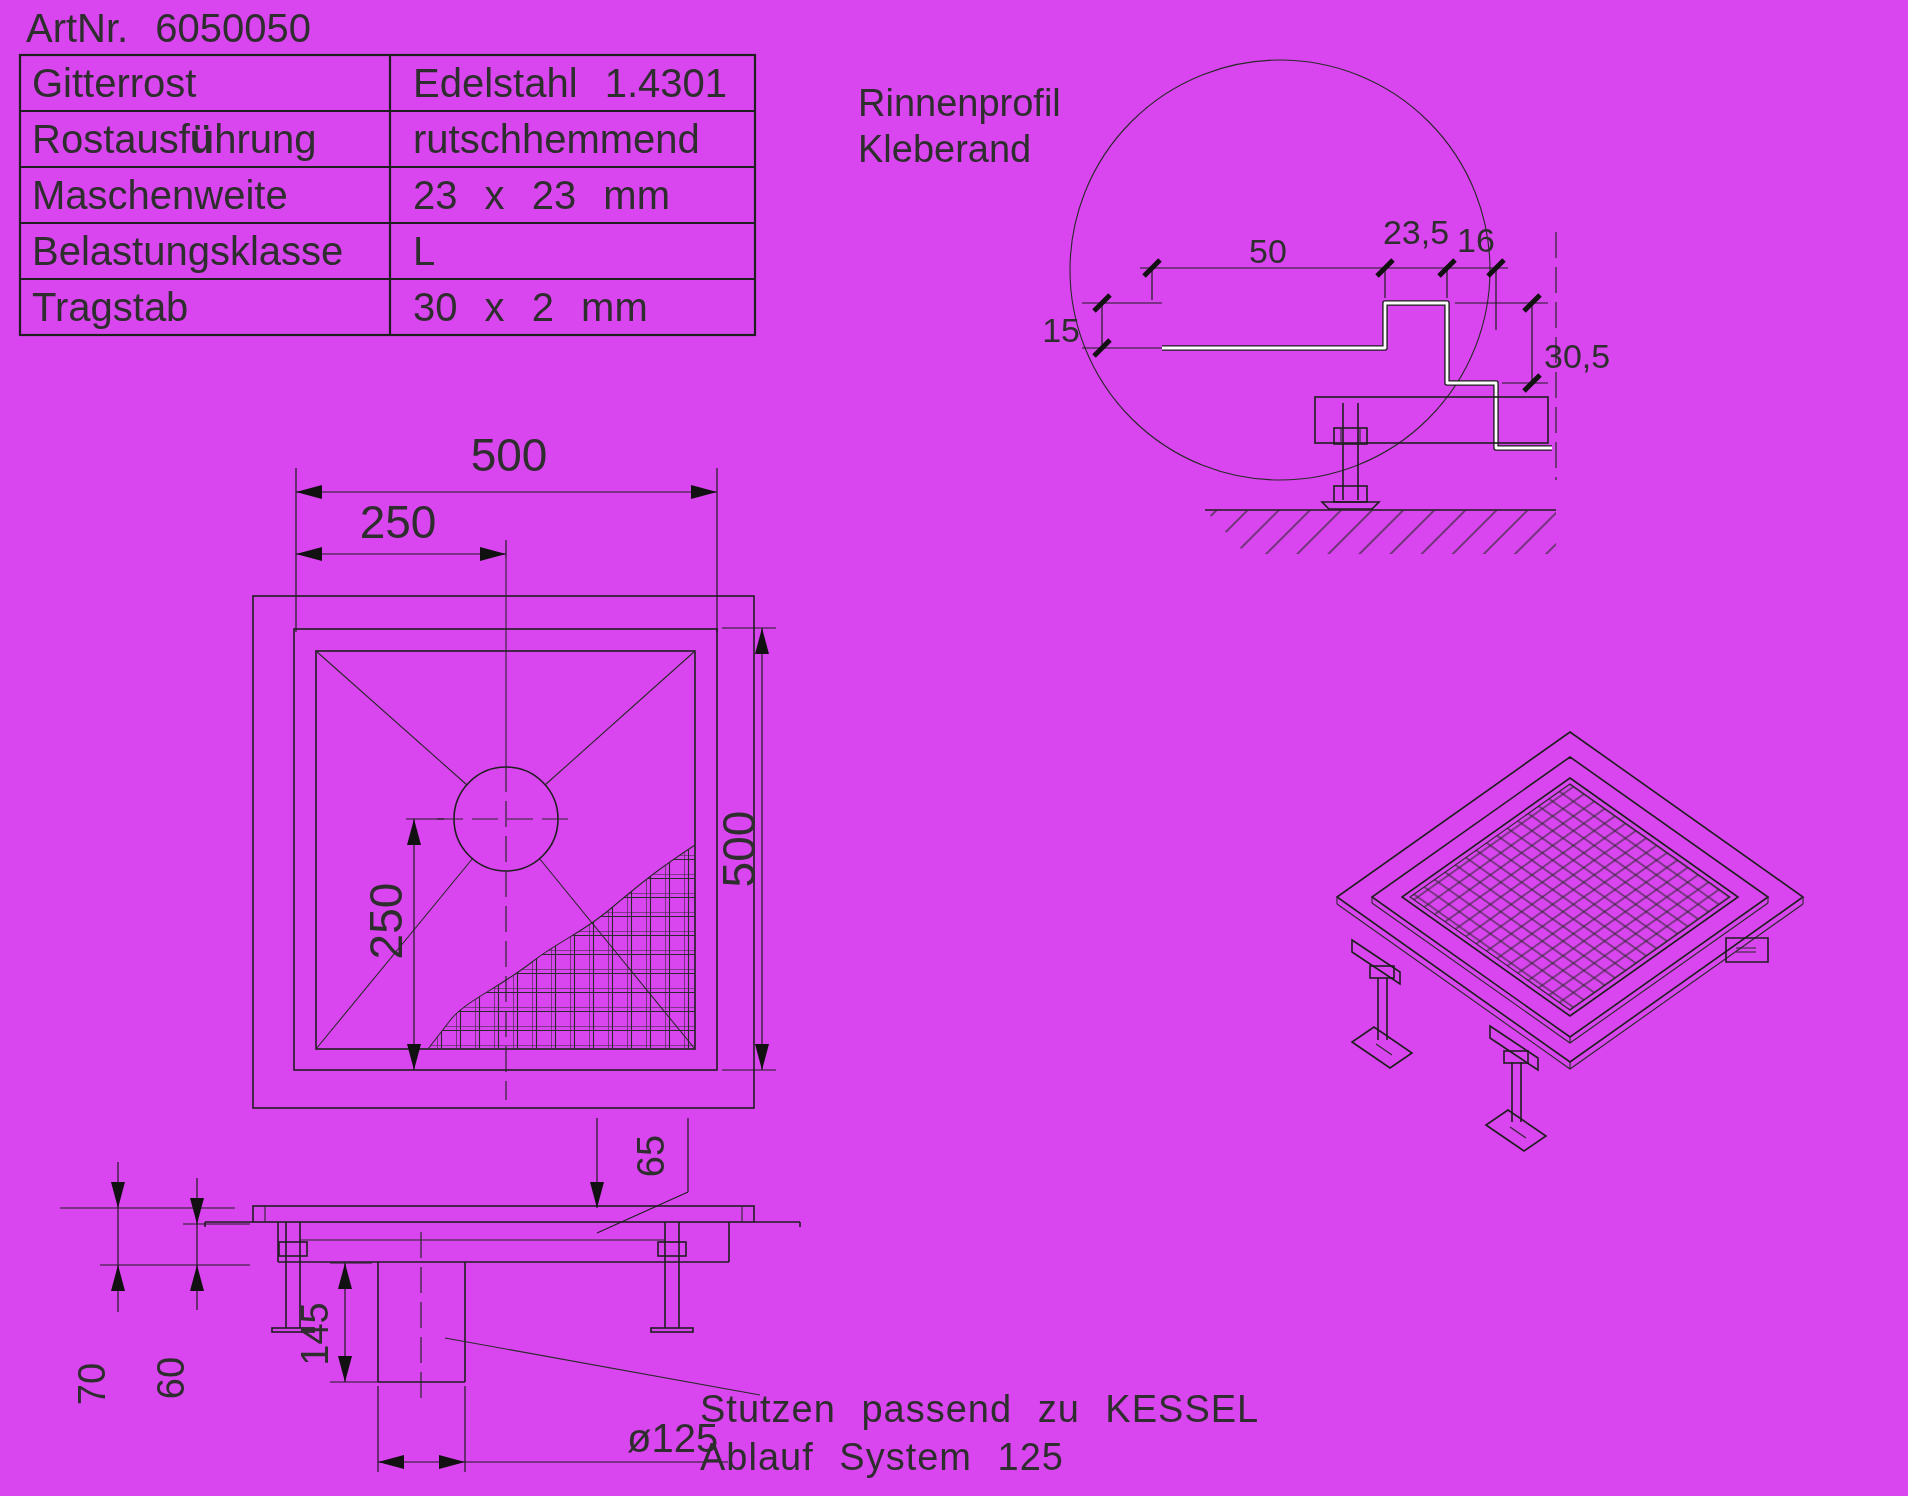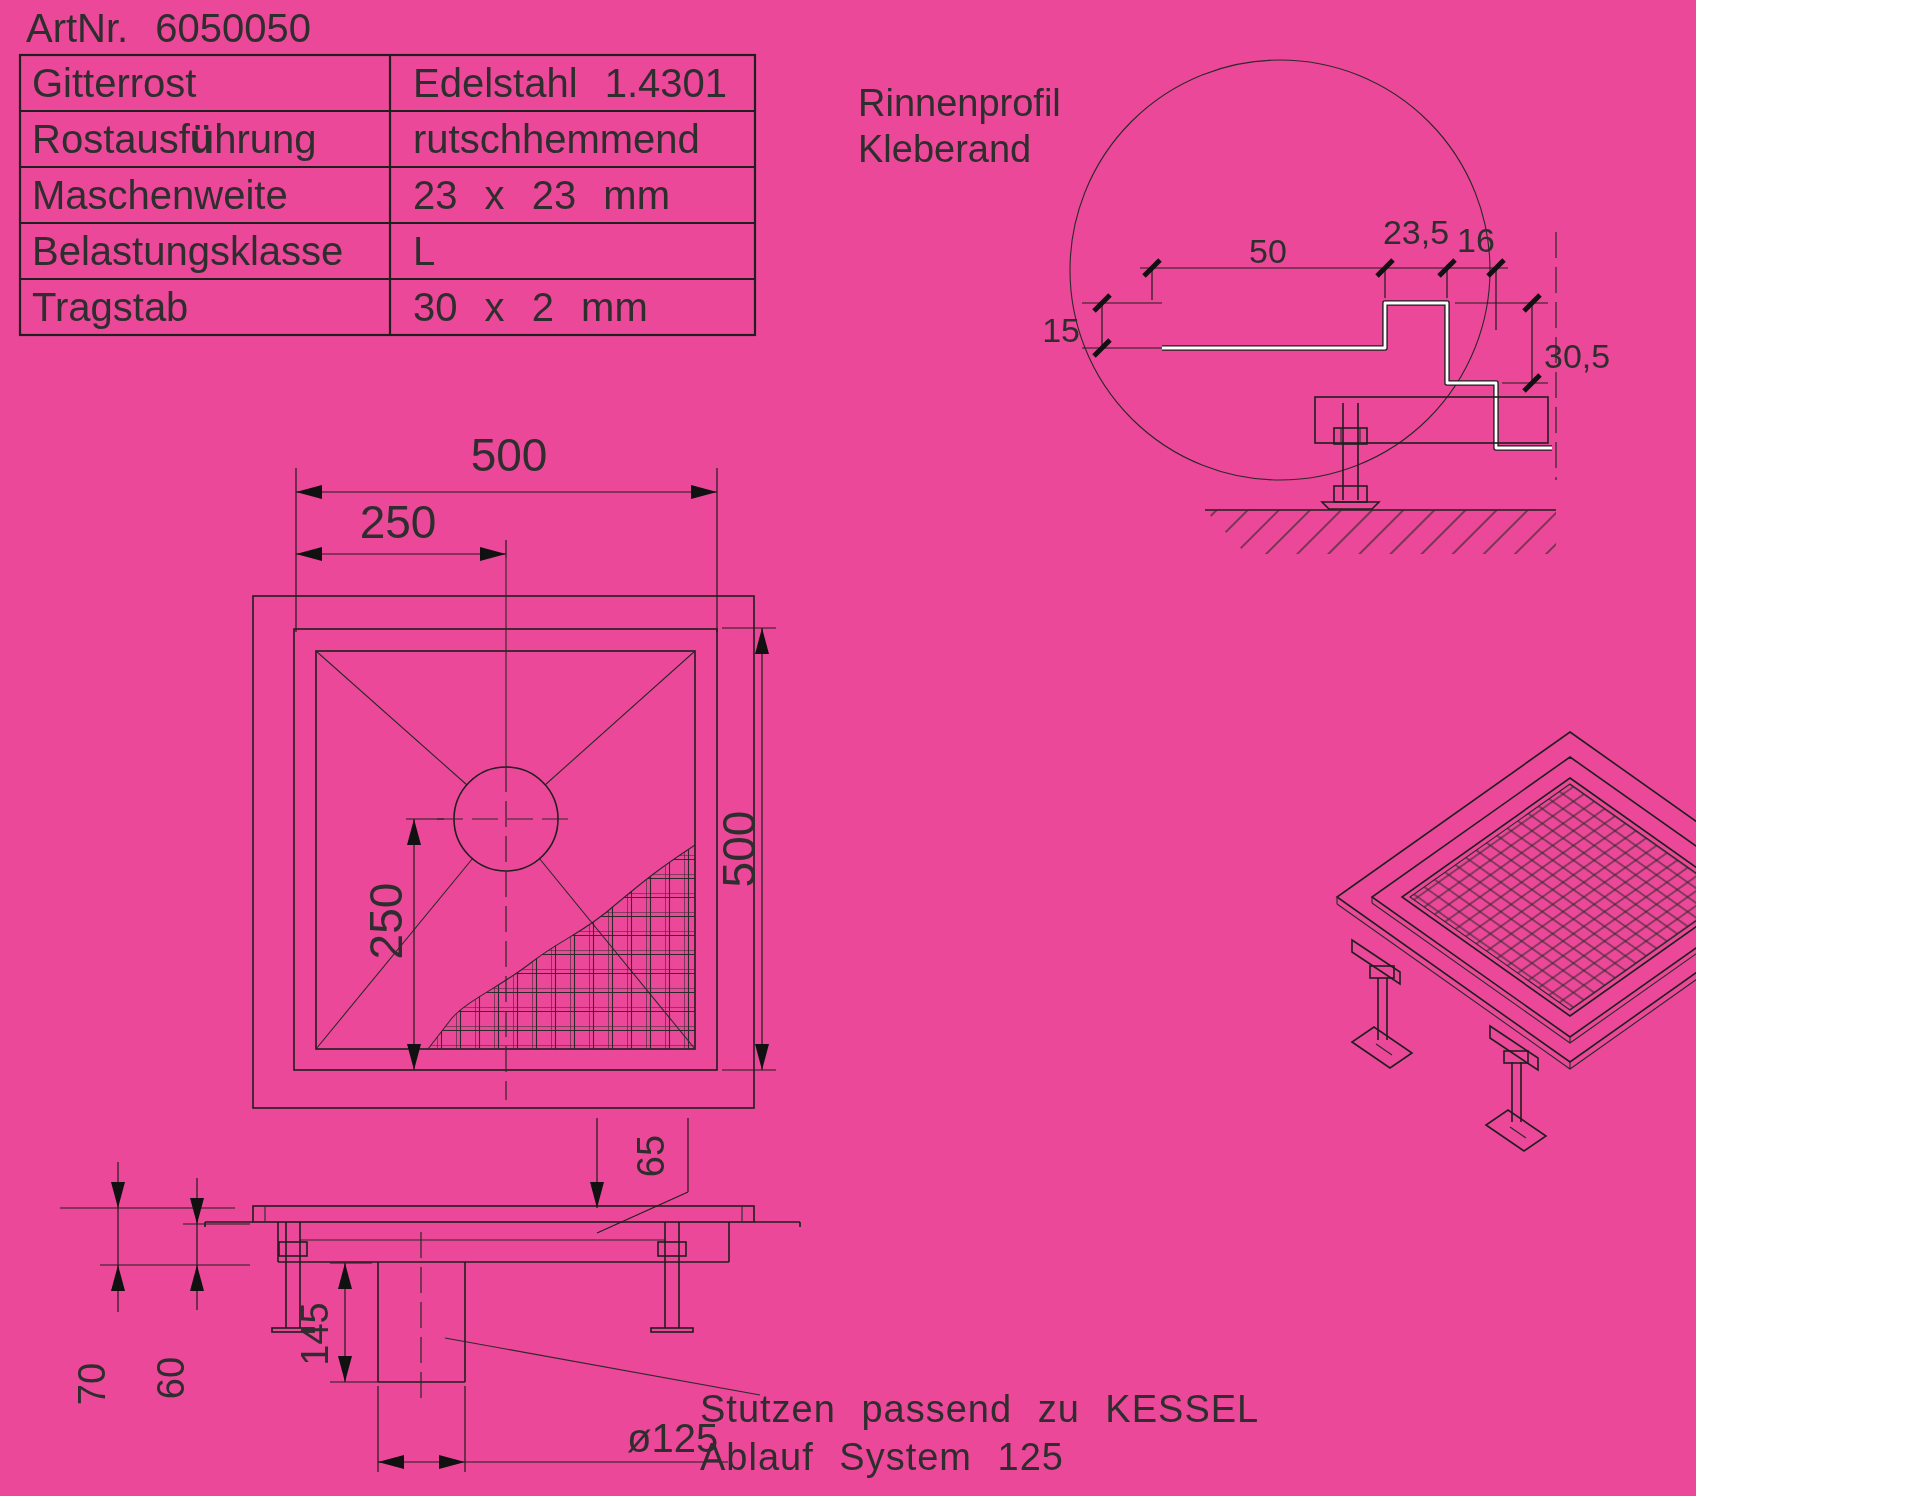--- a/index.html
+++ b/index.html
@@ -1,16 +1,16 @@
 <!DOCTYPE html>
 <html><head>
 <meta charset="utf-8">
 <style>
   html,body{margin:0;padding:0;background:#ffffff;}
-  .page{width:1696px;height:1496px;background:#ec4899;position:relative;overflow:hidden;}
+  .page{width:1908px;height:1496px;background:#d946ef;position:relative;overflow:hidden;}
   svg text{font-family:"Liberation Sans","DejaVu Sans",sans-serif;fill:#2e2e2e;}
   .ln{stroke:#1f1f1f;stroke-width:1.6;fill:none;}
   .tb{stroke:#1f1f1f;stroke-width:2.2;fill:none;}
   .thin{stroke:#2a2a2a;stroke-width:1.1;fill:none;}
   .dim{stroke:#1f1f1f;stroke-width:1.2;fill:none;}
   .dash{stroke:#2a2a2a;stroke-width:1.2;fill:none;stroke-dasharray:26 9;}
   .arrow{fill:#111;stroke:none;}
   .tick{stroke:#111;stroke-width:5;}
   .pro1{stroke:#1f1f1f;stroke-width:5.5;fill:none;stroke-linejoin:round;}
   .pro2{stroke:#ffffff;stroke-width:2.8;fill:none;stroke-linejoin:round;}

